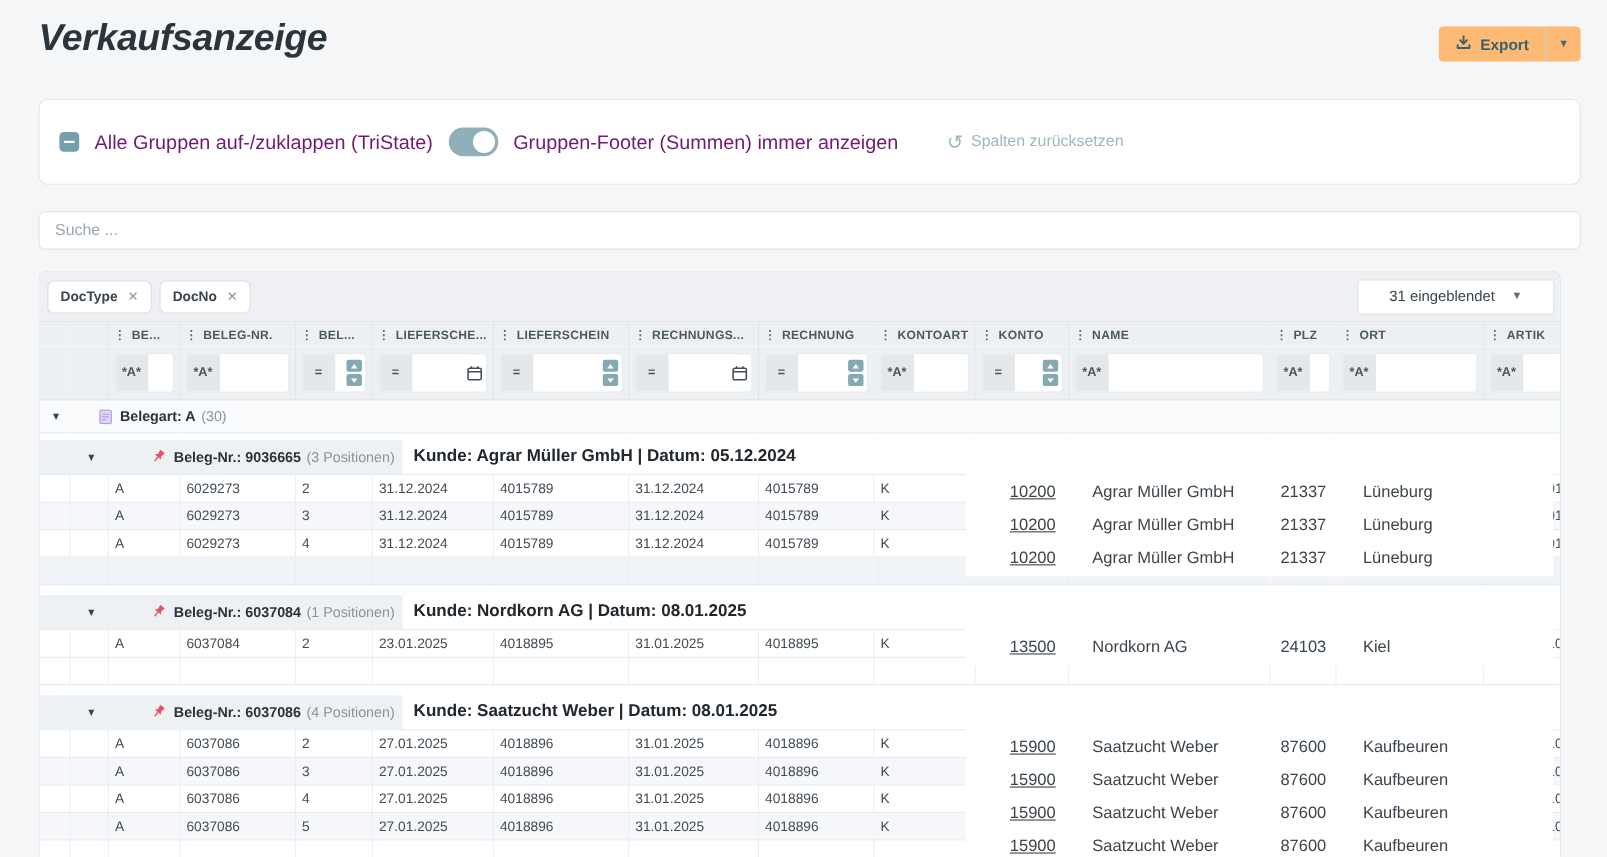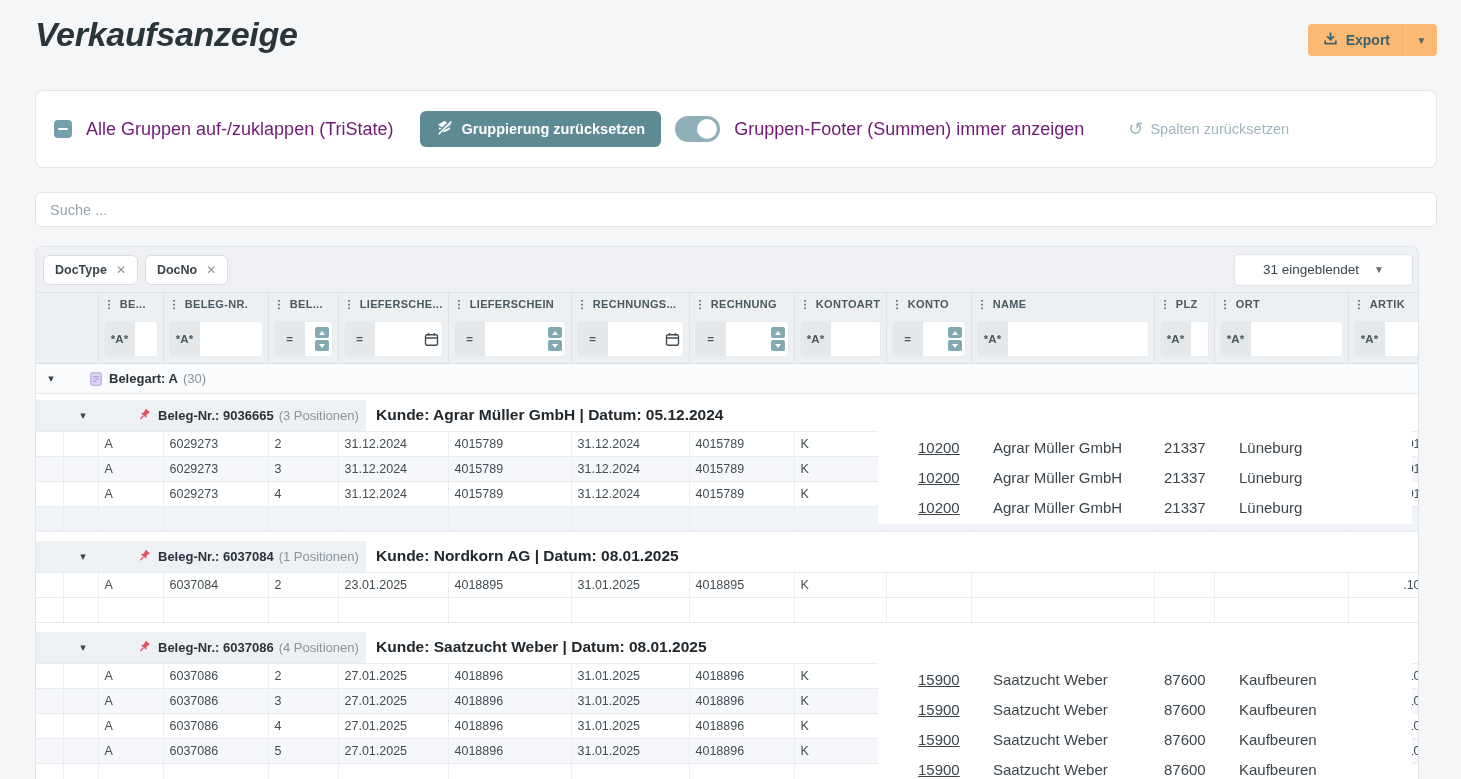--- a/index.html
+++ b/index.html
@@ -103,29 +103,20 @@
     </div>
     <div class="dd">
         <span>▼</span>
       </div>
   </div>
 </div>
 
 <div class="toolbar">
   <div class="cb"></div>
   <div class="tb-label">Alle Gruppen auf-/zuklappen (TriState)</div>
-  <button class="btn-teal">
-    <span><svg width="17" height="17" viewBox="0 0 18 18" fill="none">
-          <path d="M9 2.2L16 6.2 9 10.2 2 6.2z" fill="#fff"></path>
-          <path d="M3.2 9.7L9 13l5.8-3.3" stroke="#fff" stroke-width="2"></path>
-          <line x1="2.2" y1="15.8" x2="15.8" y2="2.2" stroke="#5d8a93" stroke-width="3.6"></line>
-          <line x1="2.8" y1="16.2" x2="16.2" y2="2.8" stroke="#fff" stroke-width="1.7"></line>
-        </svg></span>
-    <span>Gruppierung zurücksetzen</span>
-  </button>
   <div class="toggle"></div>
   <div class="tb-label">Gruppen-Footer (Summen) immer anzeigen</div>
   <div class="link-muted">
     <span class="ric">↺</span>
     <span>Spalten zurücksetzen</span>
   </div>
 </div>
 
 <input class="search" placeholder="Suche ..." style="">
 
@@ -586,20 +577,28 @@
             <span class="p">21337</span>
             <span class="o">Lüneburg</span>
           </div>
           <div class="orow">
             <span class="k">10200</span>
             <span class="n">Agrar Müller GmbH</span>
             <span class="p">21337</span>
             <span class="o">Lüneburg</span>
           </div>
         </div>
+        <div class="opanel" style="top: 278px; height: 34px;">
+          <div class="orow">
+            <span class="k">13500</span>
+            <span class="n">Nordkorn AG</span>
+            <span class="p">24103</span>
+            <span class="o">Kiel</span>
+          </div>
+        </div>
         <div class="opanel" style="top: 369px; height: 124px;">
           <div class="orow">
             <span class="k">15900</span>
             <span class="n">Saatzucht Weber</span>
             <span class="p">87600</span>
             <span class="o">Kaufbeuren</span>
           </div>
           <div class="orow">
             <span class="k">15900</span>
             <span class="n">Saatzucht Weber</span>

